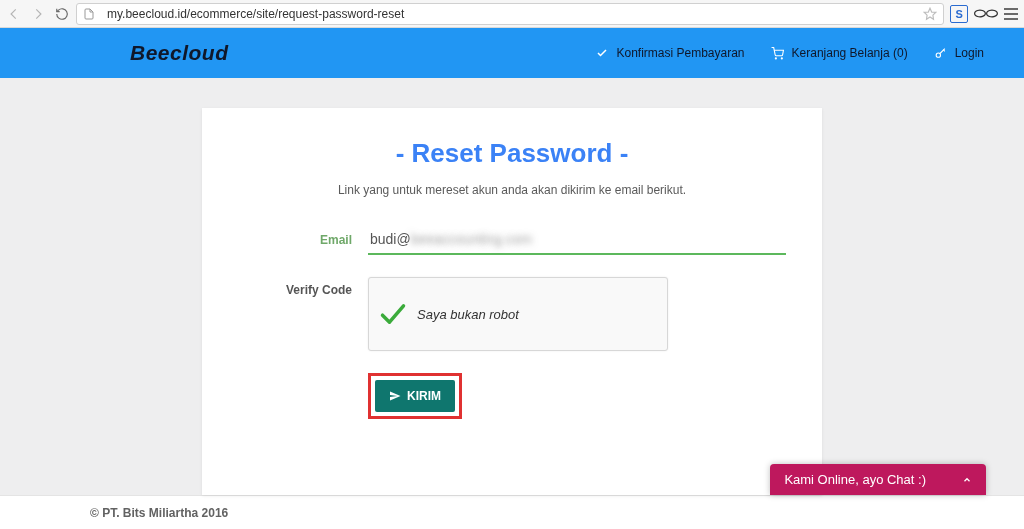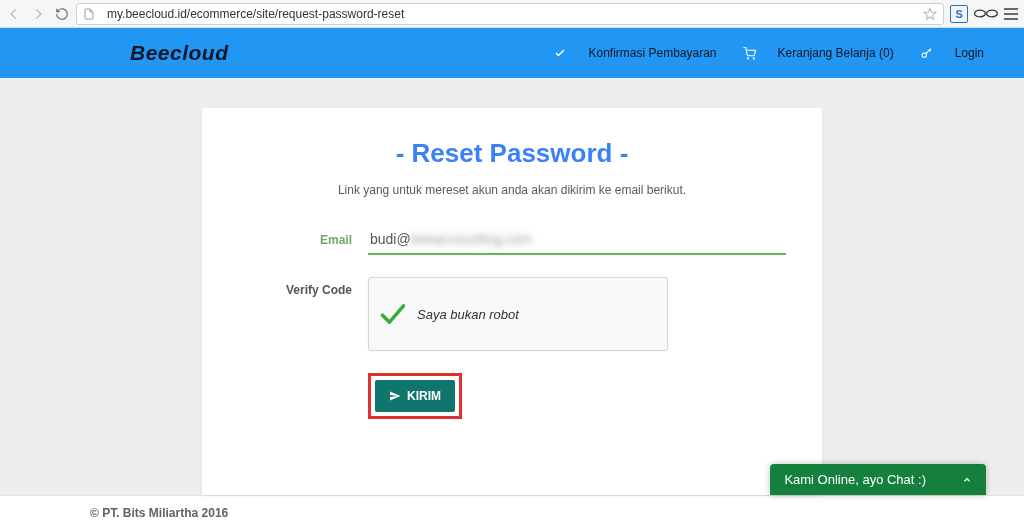--- a/index.html
+++ b/index.html
@@ -18,21 +18,21 @@
   .ext-icons { display: flex; gap: 6px; align-items: center; }
   .ext-box { width: 18px; height: 18px; border: 1px solid #2a6bd0; display: flex; align-items: center; justify-content: center; font-size: 11px; font-weight: bold; color: #2a6bd0; border-radius: 2px; }
   .mask-icon { font-size: 14px; color: #333; font-weight: bold; }
   .hamburger { width: 14px; height: 12px; display: flex; flex-direction: column; justify-content: space-between; }
   .hamburger div { height: 2px; background: #6a6a6a; }
 
   
   .site-header { height: 50px; background: #2196f3; color: #0f172a; display: flex; align-items: center; padding: 0 40px 0 130px; }
   .brand { font-size: 21px; font-weight: bold; font-style: italic; letter-spacing: 0.5px; }
   .nav-right { margin-left: auto; display: flex; gap: 26px; font-size: 12px; align-items: center; }
-  .nav-item { display: flex; align-items: center; gap: 22px; justify-content: center; }
+  .nav-item { display: flex; align-items: center; gap: 8px; justify-content: center; }
   .nav-item .ic { display: inline-flex; }
 
   
   .main { flex: 1; display: flex; justify-content: center; padding-top: 30px; position: relative; }
   .card { width: 620px; background: #fff; padding: 30px 36px 28px; box-shadow: 0 1px 3px rgba(0,0,0,0.08); }
   .page-title { text-align: center; font-size: 26px; font-weight: 600; color: #3b82f6; margin-bottom: 14px; }
   .subtitle { text-align: center; font-size: 12px; color: #5a5a5a; margin-bottom: 30px; }
 
   .form-row { display: flex; align-items: flex-start; margin-bottom: 22px; }
   .form-label { width: 130px; text-align: right; font-size: 12px; font-weight: bold; color: #6fa869; padding-right: 16px; padding-top: 6px; }
@@ -49,21 +49,21 @@
   .rc-links { font-size: 8px; color: #aaa; }
 
   .submit-wrap { margin-left: 130px; }
   .highlight-box { display: inline-block; border: 3px solid #e03131; padding: 4px; }
   .btn-kirim { background: #0f766e; color: #fff; border: none; padding: 9px 14px; font-size: 12px; font-weight: bold; display: flex; align-items: center; gap: 6px; border-radius: 2px; cursor: pointer; }
 
   
   .footer { height: 34px; background: #fff; border-top: 1px solid #e4e4e4; display: flex; align-items: center; padding: 0 90px; font-size: 12px; color: #626262; font-weight: bold; }
 
   
-  .chat-widget { position: absolute; right: 38px; bottom: 0; background: #15803d; color: #fff; font-size: 13px; padding: 8px 14px; border-top-left-radius: 4px; border-top-right-radius: 4px; display: flex; align-items: center; gap: 36px; cursor: pointer; box-shadow: 0 0 6px rgba(0,0,0,0.25); }
+  .chat-widget { position: absolute; right: 38px; bottom: 0; background: #be185d; color: #fff; font-size: 13px; padding: 8px 14px; border-top-left-radius: 4px; border-top-right-radius: 4px; display: flex; align-items: center; gap: 36px; cursor: pointer; box-shadow: 0 0 6px rgba(0,0,0,0.25); }
   .chat-widget .chev { font-size: 11px; }
 
   svg { display: block; }
 </style>
 </head>
 <body>
 
 <div class="chrome-bar">
   <div class="chrome-nav">
     <div class="chrome-btn">

